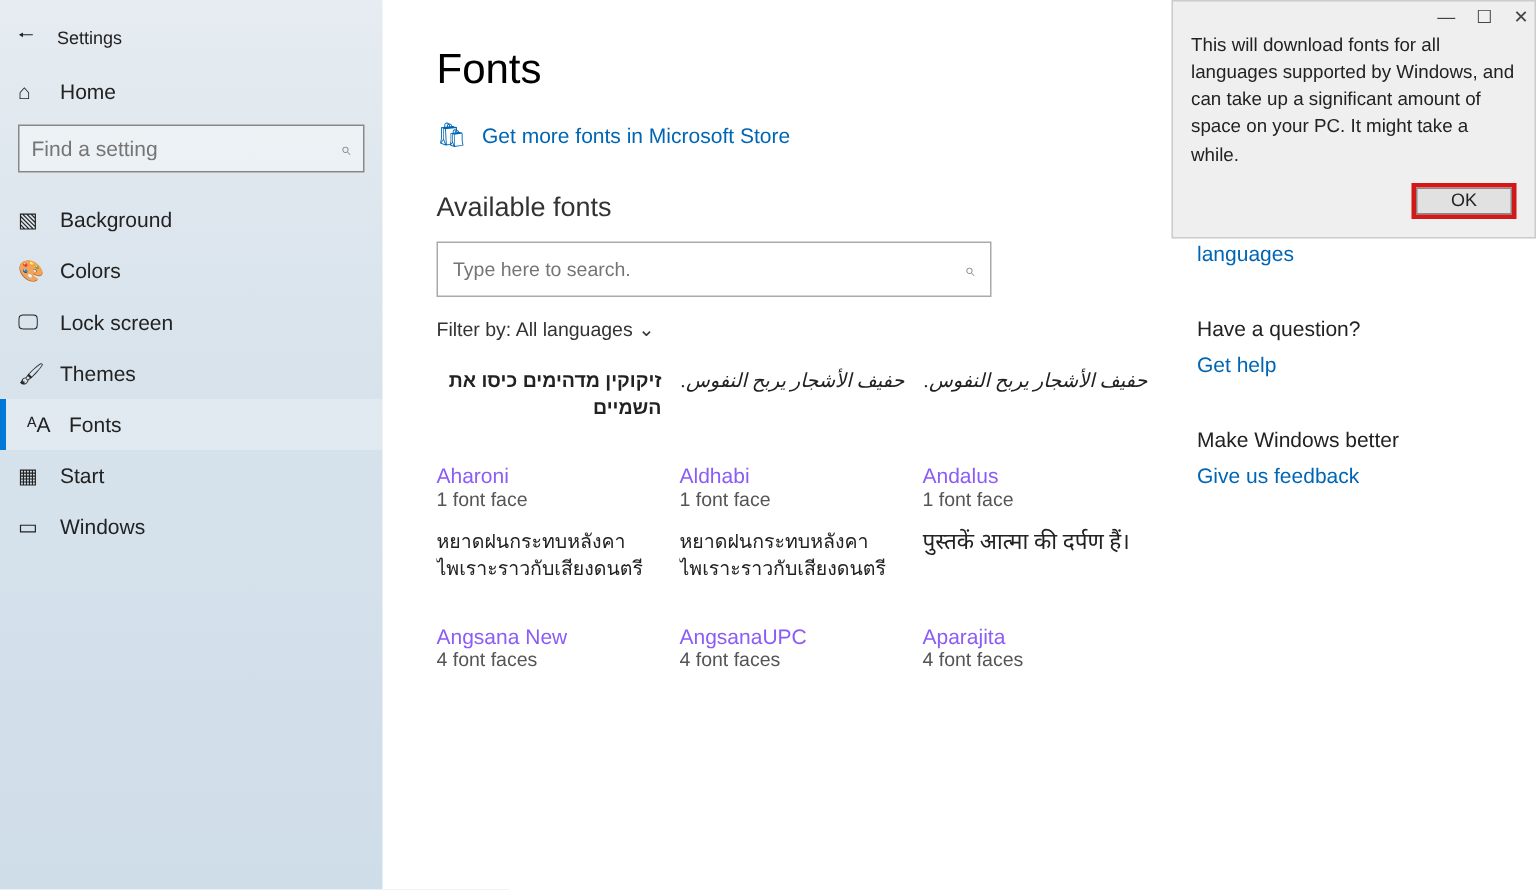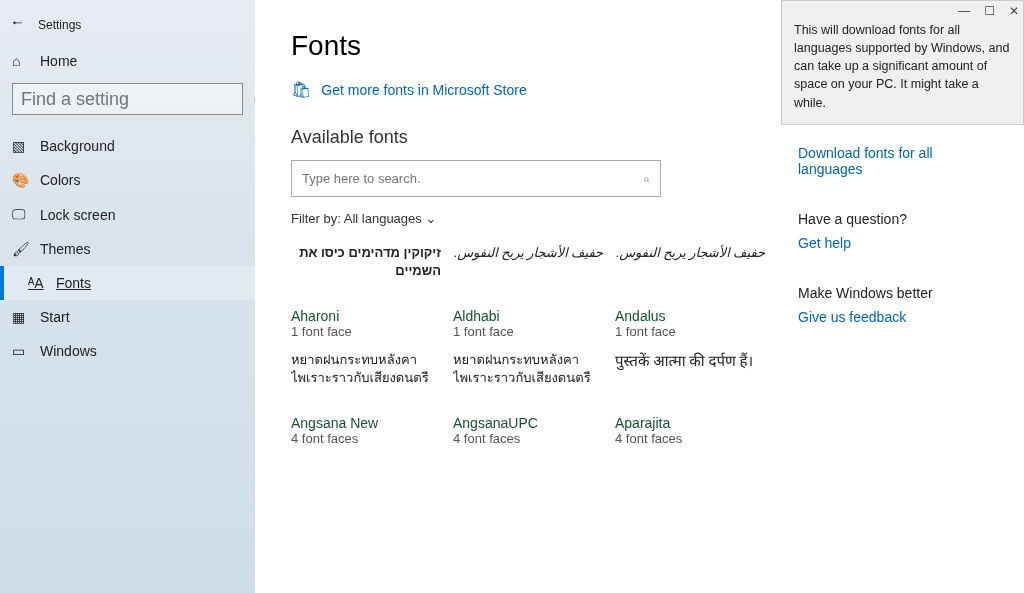--- a/index.html
+++ b/index.html
@@ -4,39 +4,39 @@
   <style>
     * { margin: 0; padding: 0; box-sizing: border-box; font-family: "Segoe UI", sans-serif; }
     body { width: 1024px; height: 593px; overflow: hidden; background: #f0f0f0; position: relative; }
     .window { display: flex; height: 100%; background: linear-gradient(180deg, #e6ecf1 0%, #d8e3ec 40%, #cfdde9 100%); }
     .sidebar { width: 255px; padding: 10px 0 0 0; }
     .top-row { display: flex; align-items: center; padding: 4px 12px 10px 12px; font-size: 12px; color: #222; }
     .back-btn { width: 26px; display: inline-block; text-align: left; }
     .home-row { display: flex; align-items: center; padding: 8px 12px; font-size: 14px; color: #222; cursor: default; }
     .home-row .icn, .nav-item .icn { width: 28px; display: inline-block; font-size: 14px; text-align: left; }
     .search-wrap { margin: 6px 12px 14px 12px; border: 1px solid #888; background: rgba(255,255,255,0.4); height: 32px; display: flex; align-items: center; padding: 0 8px; }
-    .search-wrap input { flex: 1; border: none; background: transparent; outline: none; font-size: 18px; color: #666; }
+    .search-wrap input { flex: 1; border: none; background: transparent; outline: none; font-size: 14px; color: #666; }
     .cat-title { font-weight: 600; font-size: 14px; padding: 4px 12px 8px 12px; color: #111; }
     .nav-item { display: flex; align-items: center; padding: 9px 12px; font-size: 14px; color: #222; cursor: default; }
-    .nav-item.active { border-left: 4px solid #0078d7; padding-left: 24px; background: rgba(255,255,255,0.25); text-decoration: underline; }
+    .nav-item.active { border-left: 4px solid #0078d7; padding-left: 14px; background: rgba(255,255,255,0.25); }
     .main { flex: 1; background: #fff; padding: 30px 36px; position: relative; overflow: hidden; }
     .page-title { font-size: 28px; font-weight: 400; margin-bottom: 18px; }
     .store-link { display: flex; align-items: center; color: #0066b4; font-size: 14px; margin-bottom: 28px; cursor: default; }
     .store-link .icn { color: #0066b4; margin-right: 10px; font-size: 16px; }
     .section-title { font-size: 18px; font-weight: 400; color: #333; margin-bottom: 12px; }
     .font-search { width: 370px; height: 37px; border: 1px solid #aaa; display: flex; align-items: center; padding: 0 10px; margin-bottom: 14px; }
     .font-search input { flex: 1; border: none; outline: none; font-size: 13px; color: #888; }
     .filter-row { font-size: 13px; color: #333; margin-bottom: 18px; }
     .grid { display: grid; grid-template-columns: 150px 150px 150px; column-gap: 0; row-gap: 36px; gap: 12px; }
     .tile { width: 150px; }
     .sample { height: 50px; font-size: 13px; color: #222; line-height: 1.4; overflow: hidden; margin-bottom: 14px;}
     .sample.rtl { direction: rtl; text-align: right; font-weight: 700; }
     .sample.arabic { direction: rtl; text-align: right; font-style: italic; font-family: serif; }
     .sample.devan { font-family: serif; font-size: 15px; }
-    .tile-name { color: #14532d; font-size: 14px; }
+    .tile-name { color: #8b5cf6; font-size: 14px; }
     .tile-faces { color: #555; font-size: 13px; }
     .right-links { position: absolute; right: 36px; top: 145px; width: 190px; font-size: 14px; }
     .right-links .lnk { color: #0066b4; margin-bottom: 34px; display: block; }
     .right-links .hdr { color: #222; margin-bottom: 8px; }
     .dialog { position: absolute; top: 0; right: 0; width: 243px; background: #efefef; border: 1px solid #ccc; padding: 10px 12px 12px 12px; font-size: 12.5px; color: #222; line-height: 1.45; }
     .dialog-ctrl { position: absolute; top: 2px; right: 4px; display: flex; gap: 14px; font-size: 12px; color: #444; }
     .ok-wrap { display: flex; justify-content: flex-end; margin-top: 10px; }
     .ok-btn { width: 70px; height: 24px; border: 3px solid #d11919; background: #e1e1e1; font-size: 12px; display: flex; align-items: center; justify-content: center; box-shadow: inset 0 0 0 1px #888; }
     .search-ic { color: #888; font-size: 12px; transform: scaleX(-1); }
   </style>
@@ -149,13 +149,18 @@
 </div>
 
 <div class="dialog">
   <div class="dialog-ctrl">
     <span>—</span>
     <span>☐</span>
     <span>✕</span>
   </div>
   <div style="height:10px"></div>
   <div>This will download fonts for all languages supported by Windows, and can take up a significant amount of space on your PC. It might take a while.</div>
+  <div class="ok-wrap">
+    <div class="ok-btn">
+        <span>OK</span>
+      </div>
+  </div>
 </div>
 
 </body></html>

